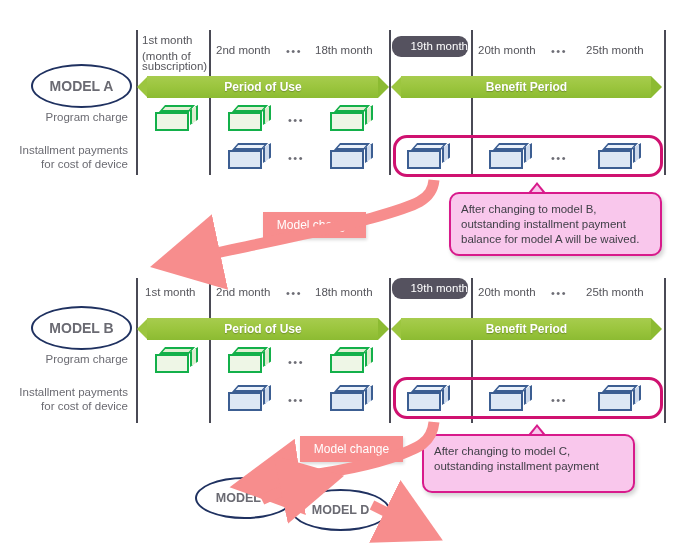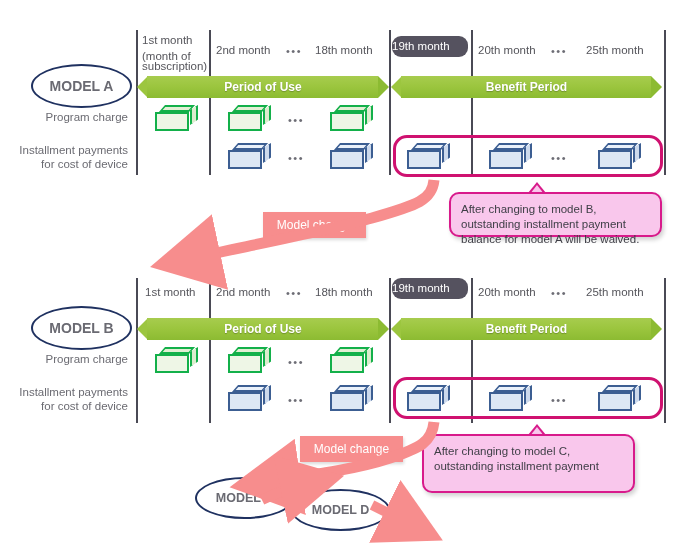--- a/index.html
+++ b/index.html
@@ -22,21 +22,21 @@
   .vrule{position:absolute;width:2px;background:#4a4a55;}
 
   
   .mlabel{
     position:absolute;font-size:11.5px;color:#55555b;white-space:nowrap;line-height:13px;
   }
   .mlabel.sub{line-height:13px;}
   .dots{position:absolute;font-size:11px;color:#6d6d75;letter-spacing:1.5px;white-space:nowrap;}
   .badge19{
     position:absolute;background:#55525f;color:#ffffff;border-radius:9px;
-    font-size:11.5px;text-align:left;line-height:21px;white-space:nowrap;
+    font-size:11.5px;text-align:right;line-height:21px;white-space:nowrap;
   }
 
   
   .rowlabel{
     position:absolute;text-align:right;font-size:11.5px;color:#6b6b72;line-height:14px;white-space:nowrap;
   }
 
   
   .ellipse{
     position:absolute;border:2px solid #1f3160;border-radius:50%;
@@ -208,21 +208,21 @@
       <div class="top"></div>
       <div class="side"></div>
       <div class="front"></div>
     </div>
 
   <div class="highlight" style="left:393px;top:135px;width:270px;height:42px;"></div>
 
   <div class="callout-tail" style="left:528px;top:182px;">
       <i></i>
     </div>
-  <div class="callout" style="left:449px;top:192px;width:213px;height:45px;">
+  <div class="callout" style="left:449px;top:192px;width:213px;height:64px;">
     <div class="line">After changing to model B,</div>
     <div class="line">outstanding installment payment</div>
     <div class="line">balance for model A will be waived.</div>
   </div>
 
   <div class="mclabel" style="left:263px;top:212px;width:103px;height:26px;">Model change</div>
 
   <div class="vrule" style="left:136px;top:278px;height:145px;"></div>
   <div class="vrule" style="left:209px;top:278px;height:145px;"></div>
   <div class="vrule" style="left:389px;top:278px;height:145px;"></div>

